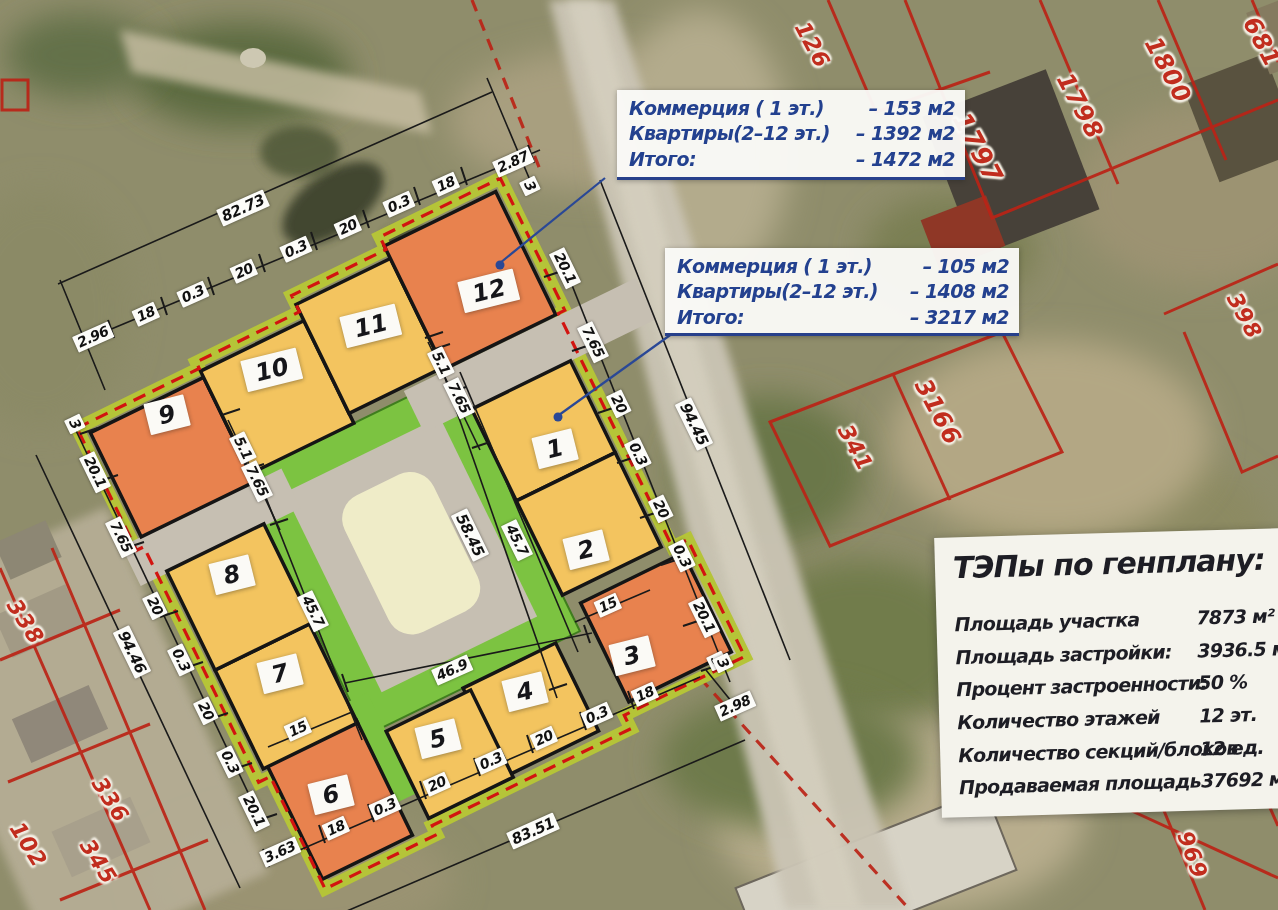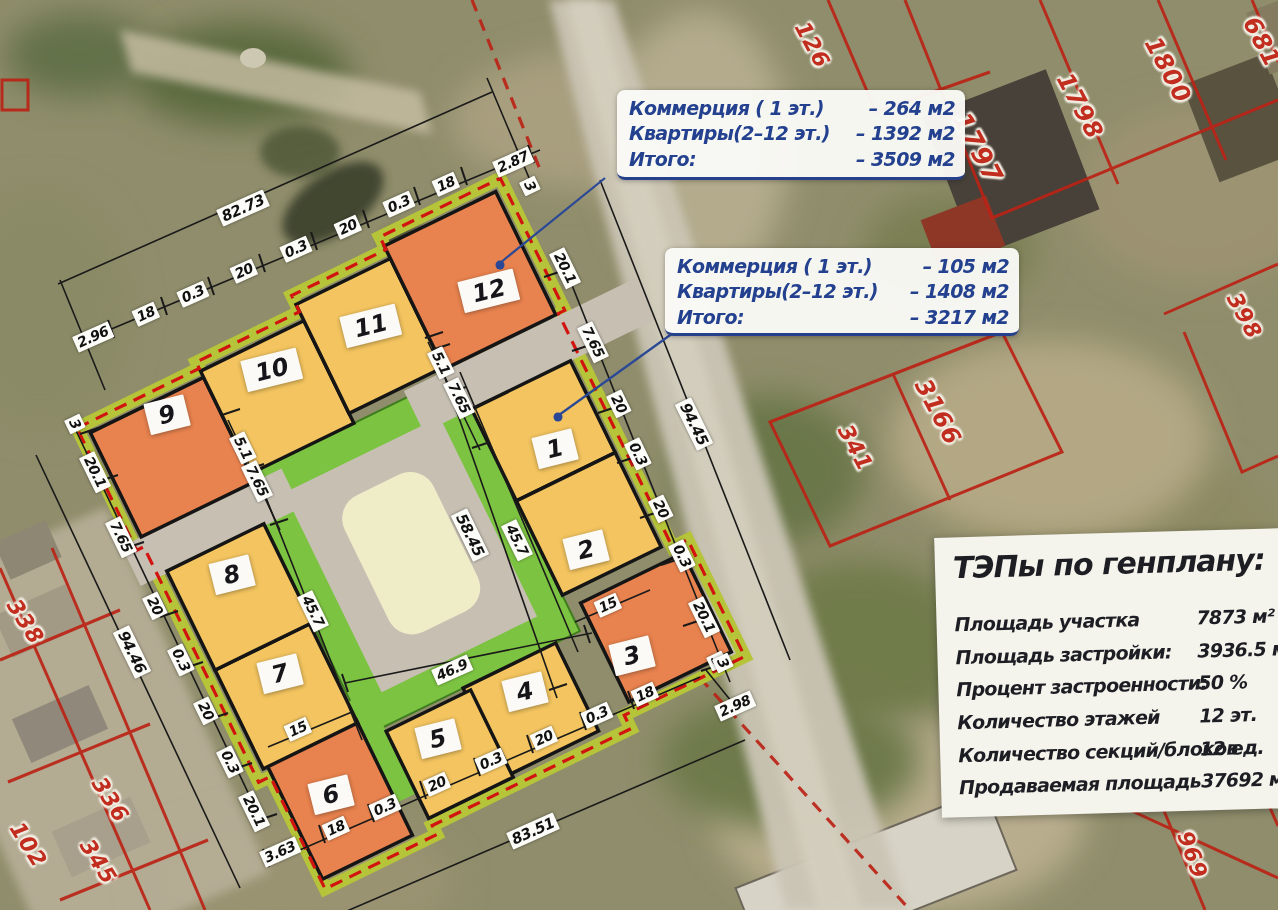--- a/index.html
+++ b/index.html
@@ -16,21 +16,21 @@
   .blk{position:absolute;transform:translate(-50%,-50%) rotate(-14deg);
        background:#fbfaf6;color:#16161a;font:italic 700 24px/1.1 "DejaVu Sans",sans-serif;
        padding:3px 12px;border-radius:1px;box-shadow:0 1px 4px rgba(20,20,20,.4);}
   
   .parcel{position:absolute;transform:translate(-50%,-50%) rotate(var(--r,62deg));
        color:#c12d1e;font:italic 800 22px/1 "DejaVu Sans",sans-serif;letter-spacing:1px;
        text-shadow:-2px 0 2px #f3efe4,2px 0 2px #f3efe4,0 -2px 2px #f3efe4,0 2px 2px #f3efe4,
                    -2px -2px 2px #f3efe4,2px 2px 2px #f3efe4;}
   
   .callout{position:absolute;background:rgba(250,250,247,.96);border-bottom:3px solid #27408b;
-       padding:6px 10px 8px 12px;box-shadow:0 1px 5px rgba(30,30,30,.35);border-radius:8px;}
+       padding:6px 10px 8px 12px;box-shadow:0 1px 5px rgba(30,30,30,.35);}
   .callout .row{display:flex;align-items:baseline;width:100%;
        font:italic 700 19px/1.34 "DejaVu Sans",sans-serif;color:#23418f;letter-spacing:-.6px;}
   .callout .val{margin-left:auto;text-align:right;}
   
   .tep{position:absolute;left:938px;top:533px;width:346px;height:280px;
        background:#f4f3ec;transform:rotate(-1.6deg);box-shadow:0 2px 8px rgba(30,30,30,.4);
        color:#1d1d24;padding:14px 10px 10px 18px;box-sizing:border-box;}
   .tep .title{font:italic 700 30px/1.1 "DejaVu Sans",sans-serif;letter-spacing:-1px;margin-bottom:24px;}
   .tep .trow{position:relative;font:italic 700 19px/1.72 "DejaVu Sans",sans-serif;letter-spacing:-.8px;white-space:nowrap;}
   .tep .tval{position:absolute;left:242px;top:0;}
@@ -250,29 +250,29 @@
   <span class="parcel" style="left:855px;top:448px">341</span>
   <span class="parcel" style="left:25px;top:622px;--r:58deg">338</span>
   <span class="parcel" style="left:110px;top:800px;--r:58deg">336</span>
   <span class="parcel" style="left:28px;top:845px;--r:58deg">102</span>
   <span class="parcel" style="left:98px;top:862px;--r:58deg">345</span>
   <span class="parcel" style="left:1192px;top:855px;--r:70deg">969</span>
 
   <div class="callout" style="left:617px;top:90px;width:326px;height:73px">
     <div class="row">
       <span class="lbl">Коммерция ( 1 эт.)</span>
-      <span class="val">–  264 м2</span>
+      <span class="val">–  153 м2</span>
     </div>
     <div class="row">
       <span class="lbl">Квартиры(2–12 эт.)</span>
       <span class="val">–  1392 м2</span>
     </div>
     <div class="row">
       <span class="lbl">Итого:</span>
-      <span class="val">–  3509 м2</span>
+      <span class="val">–  1472 м2</span>
     </div>
   </div>
 
   <div class="callout" style="left:665px;top:248px;width:332px;height:71px">
     <div class="row">
       <span class="lbl">Коммерция ( 1 эт.)</span>
       <span class="val">–  105 м2</span>
     </div>
     <div class="row">
       <span class="lbl">Квартиры(2–12 эт.)</span>

